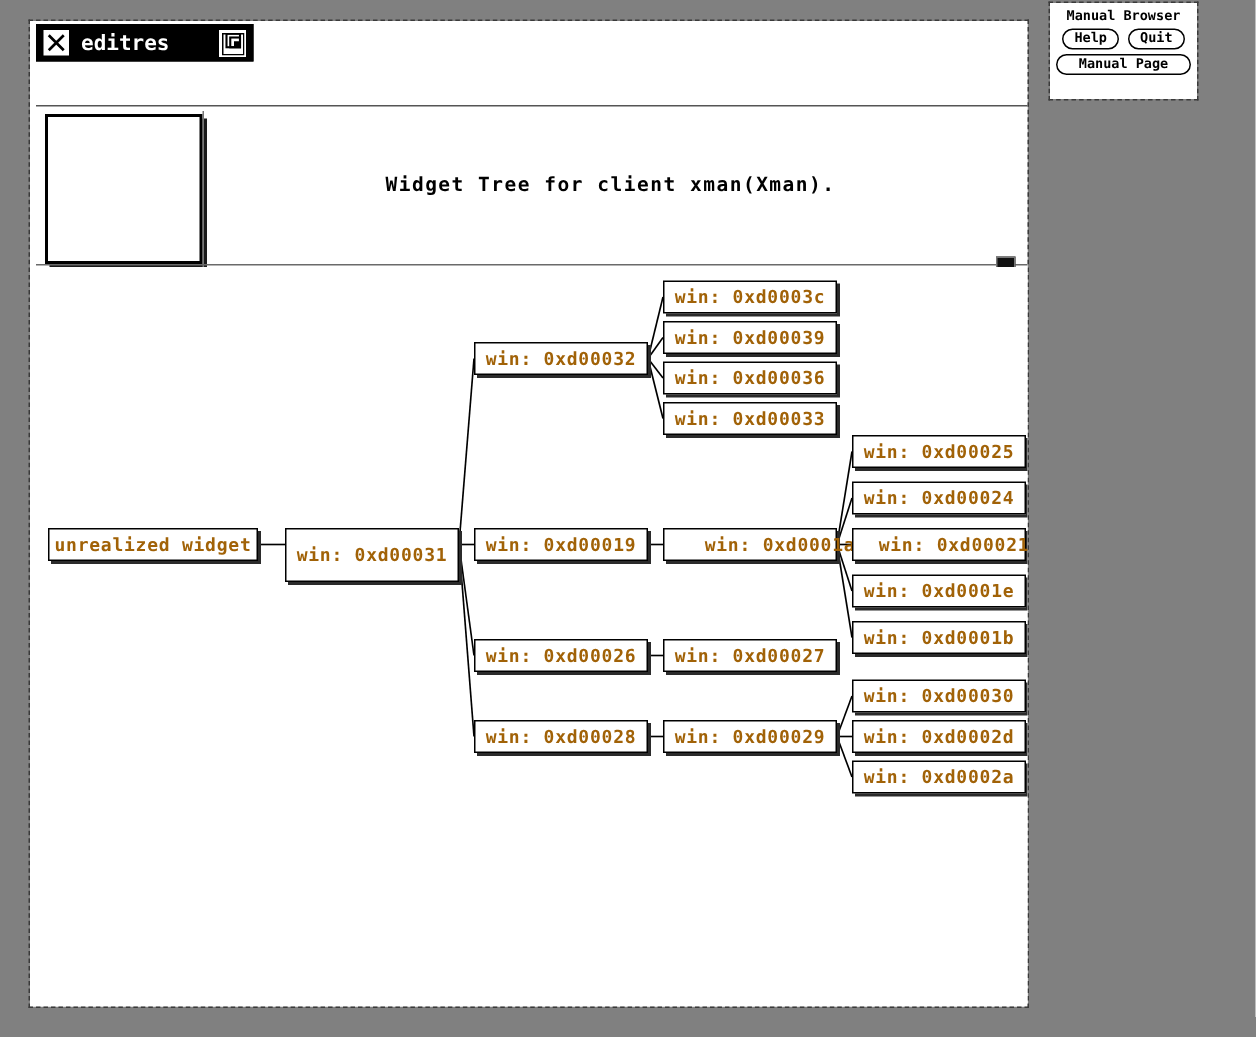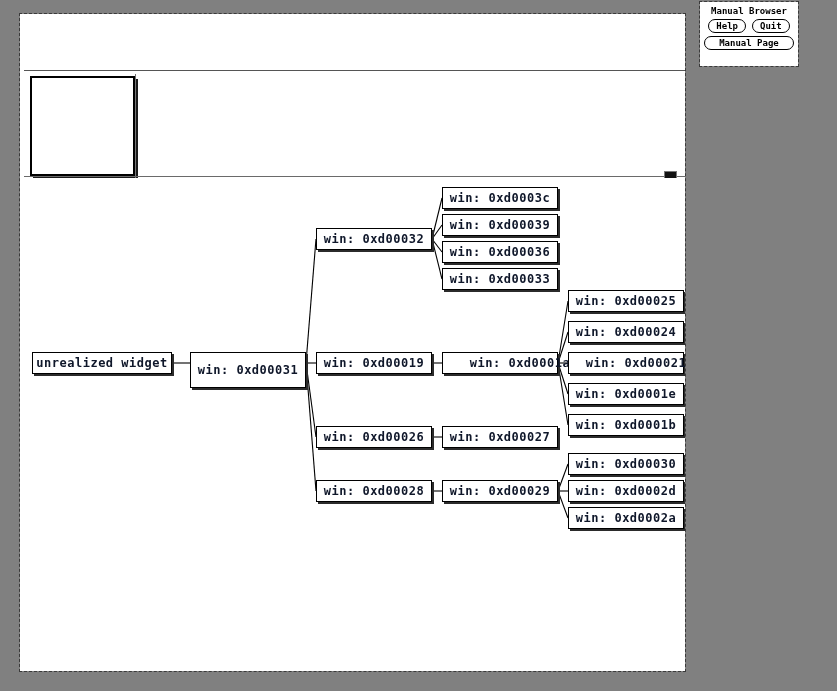--- a/index.html
+++ b/index.html
@@ -132,21 +132,21 @@
   }
   #tree-svg{position:absolute;left:0;top:0;}
 
   .node{
     position:absolute;
     background:#ffffff;
     border:1.5px solid #000000;
     box-shadow:2px 2px 0 0 #2b2b2b;
     font-size:12px;font-weight:bold;
     font-family:"DejaVu Sans Mono",monospace;
-    color:#0f172a;
+    color:#a16207;
     display:flex;align-items:center;justify-content:center;
     box-sizing:border-box;
     white-space:nowrap;
     cursor:pointer;
     letter-spacing:0.5px;
   }
 
   
   #manual-browser{
     position:absolute;left:700px;top:2px;
@@ -172,27 +172,45 @@
     padding:1px 7px;cursor:pointer;
     box-sizing:border-box;
   }
   .mb-btn.wide{padding:1px 14px;}
 </style>
 </head>
 <body>
 
 <div id="editres-window">
 
+  <div id="titlebar">
+    <span class="tb-icon">
+      <svg width="13" height="13" viewBox="0 0 13 13" aria-hidden="true">
+        <rect x="0" y="0" width="13" height="13" fill="#fff"></rect>
+        <path d="M1.5 1.5 L11.5 11.5 M11.5 1.5 L1.5 11.5" stroke="#000" stroke-width="1.8"></path>
+      </svg>
+    </span>
+    <span class="tb-title">editres</span>
+    <span class="tb-resize">
+      <svg width="15" height="15" viewBox="0 0 15 15" aria-hidden="true">
+        <rect x="0.5" y="0.5" width="14" height="14" fill="#fff" stroke="#000" stroke-width="1"></rect>
+        <rect x="3" y="0.5" width="9" height="9" fill="none" stroke="#000" stroke-width="1.4"></rect>
+        <rect x="5.5" y="3" width="6.5" height="6.5" fill="none" stroke="#000" stroke-width="1.4"></rect>
+        <rect x="8" y="5.5" width="4" height="4" fill="#000"></rect>
+      </svg>
+    </span>
+  </div>
 
 
   <div id="menu-rule"></div>
 
   <div id="panner"></div>
   <div id="panner-divider"></div>
 
+  <div id="tree-title">Widget Tree for client xman(Xman).</div>
 
   <div id="separator"></div>
   <div id="sep-grip"></div>
 
   <div id="tree-canvas">
     <svg id="tree-svg" width="661" height="491">
         <line x1="148" y1="185" x2="166" y2="185" stroke="#000000" stroke-width="1.1"></line>
         <line x1="282" y1="185" x2="292" y2="61" stroke="#000000" stroke-width="1.1"></line>
         <line x1="282" y1="185" x2="292" y2="185" stroke="#000000" stroke-width="1.1"></line>
         <line x1="282" y1="185" x2="292" y2="259" stroke="#000000" stroke-width="1.1"></line>

